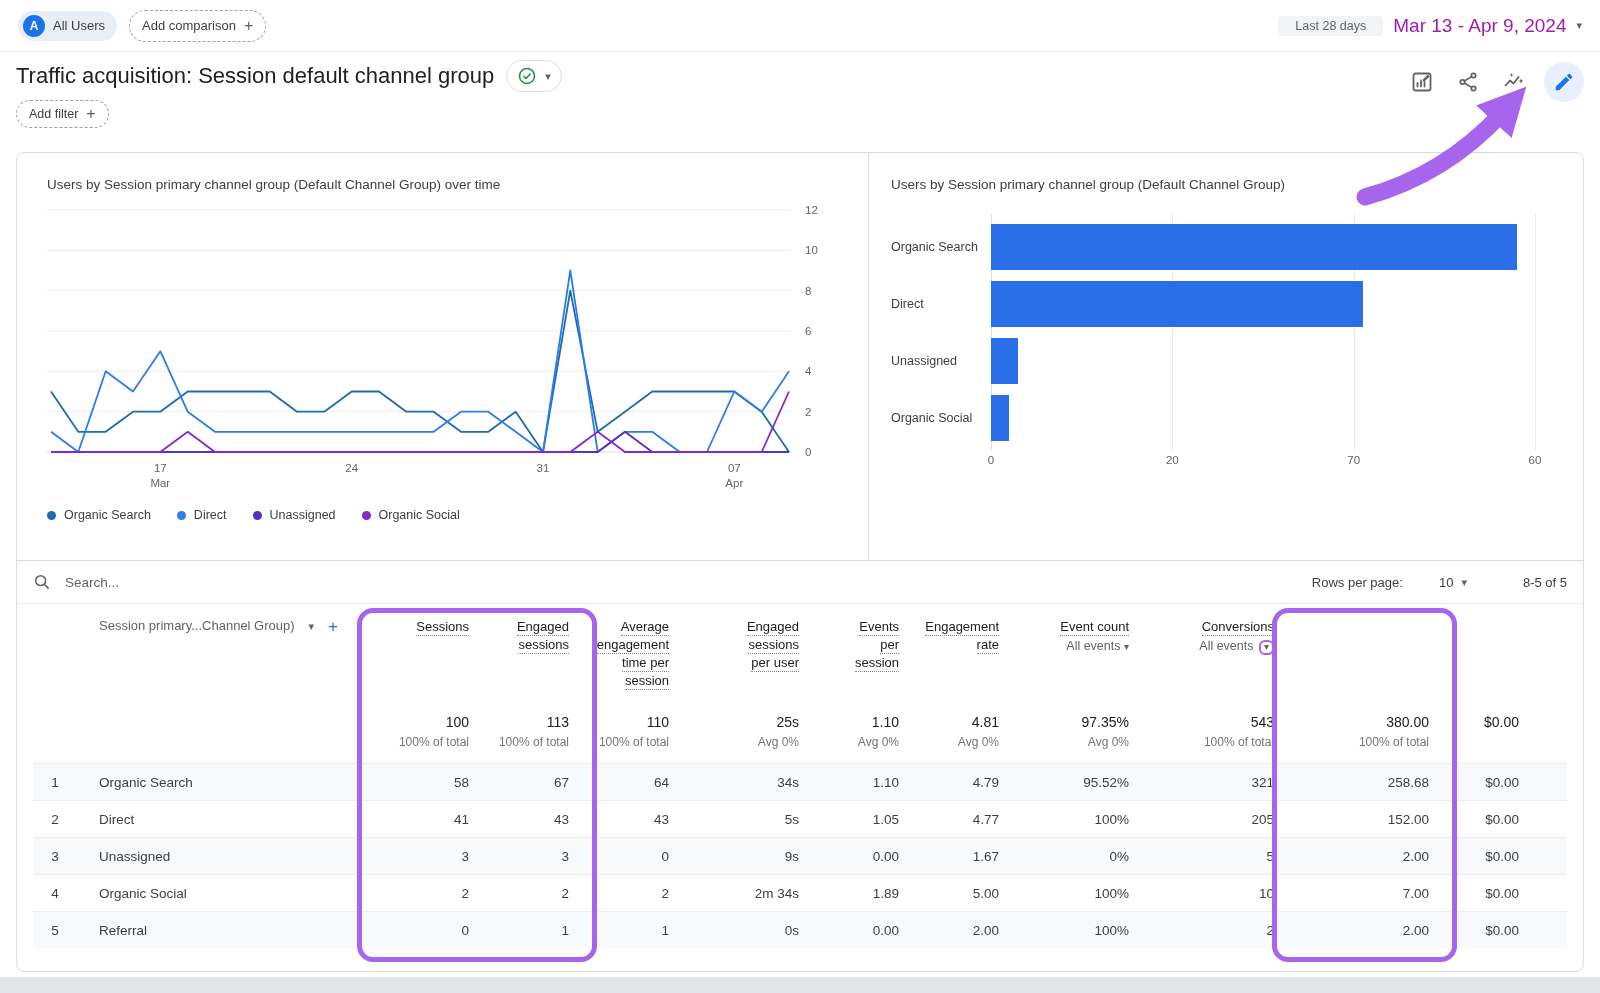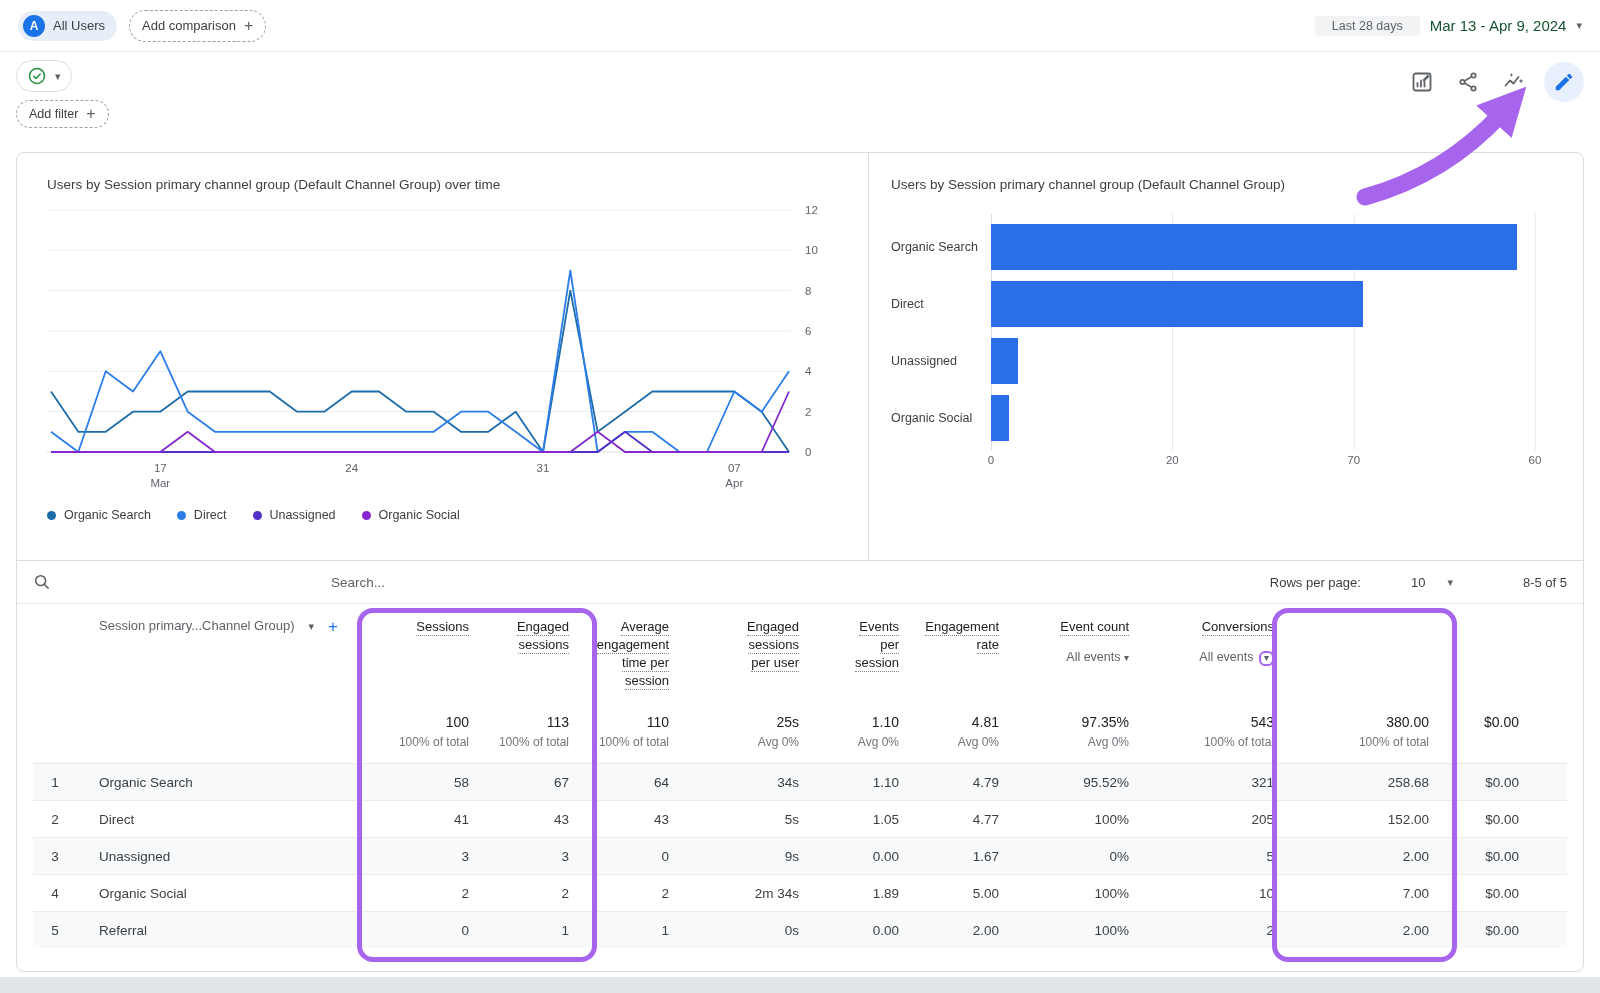--- a/index.html
+++ b/index.html
@@ -9,21 +9,21 @@
   
   .topbar{position:absolute;top:0;left:0;right:0;height:52px;display:flex;align-items:center;justify-content:space-between;padding:0 18px;box-sizing:border-box;border-bottom:1px solid #e8eaed;}
   .chips{display:flex;align-items:center;gap:12px;}
   .chip{display:flex;align-items:center;gap:8px;height:30px;border-radius:16px;padding:0 12px;font-size:13px;color:#3c4043;cursor:pointer;}
   .chip-solid{background:#e8eef7;padding-left:5px;}
   .chip-dashed{border:1px dashed #9aa0a6;}
   .avatar{width:22px;height:22px;border-radius:50%;background:#1a73e8;color:#fff;font-size:12px;font-weight:bold;display:flex;align-items:center;justify-content:center;}
   .plus-glyph{color:#5f6368;font-size:16px;font-weight:400;}
   .daterange{display:flex;align-items:center;gap:10px;}
   .preset{background:#f1f3f4;color:#5f6368;font-size:12.5px;padding:3px 17px;border-radius:4px;}
-  .dates{font-size:15px;color:#14532d;}
+  .dates{font-size:19px;color:#a21caf;}
   .caret{color:#5f6368;font-size:11px;line-height:1;}
 
   
   .title-row{position:absolute;top:60px;left:16px;right:16px;display:flex;align-items:flex-start;justify-content:space-between;}
   .title-left{display:flex;align-items:center;gap:12px;}
   h1{margin:0;font-size:22px;font-weight:400;color:#202124;}
   .badge{display:flex;align-items:center;gap:8px;border:1px solid #dadce0;border-radius:16px;height:30px;padding:0 10px;cursor:pointer;background:#fff;}
   .toolbar{display:flex;align-items:center;gap:14px;margin-top:2px;}
   .icon-btn{width:32px;height:32px;display:flex;align-items:center;justify-content:center;cursor:pointer;}
   .icon-btn svg{display:block;}
@@ -52,40 +52,40 @@
   .bar-row{display:flex;align-items:center;height:57px;position:relative;}
   .bar-label{width:100px;font-size:12.5px;color:#3c4043;flex:none;}
   .bar-track{flex:1;position:relative;height:46px;}
   .bar{position:absolute;left:0;top:0;height:46px;}
   .bar-axis{margin-left:100px;position:relative;height:22px;margin-top:4px;}
   .bar-axis span{position:absolute;transform:translateX(-50%);font-size:11.5px;color:#5f6368;top:4px;}
 
   
   .search-row{height:42px;border-top:1px solid #dadce0;border-bottom:1px solid #e8eaed;display:flex;align-items:center;justify-content:space-between;padding:0 16px;}
   .search-left{display:flex;align-items:center;gap:12px;}
-  .search-left input{border:none;outline:none;font-size:13.5px;font-family:"Liberation Sans",sans-serif;color:#3c4043;width:320px;background:transparent;text-align:right;}
+  .search-left input{border:none;outline:none;font-size:13.5px;font-family:"Liberation Sans",sans-serif;color:#3c4043;width:320px;background:transparent;}
   .search-left input::placeholder{color:#5f6368;}
-  .search-right{display:flex;align-items:center;gap:22px;font-size:13px;color:#3c4043;}
+  .search-right{display:flex;align-items:center;gap:8px;font-size:13px;color:#3c4043;}
   .pag{margin-left:48px;}
   .rpp-val{margin-left:28px;}
 
   .table-rel{position:relative;padding:0 16px;}
   .t-grid{--cols:44px minmax(170px,1fr) 110px 100px 100px 130px 100px 100px 130px 145px 155px 120px;}
   .grow{display:grid;grid-template-columns:var(--cols);}
   .gcell{box-sizing:border-box;}
   .num-cell{text-align:right;padding-right:18px;}
   .c-rev{padding-right:48px;}
 
   .hdr-row .gcell{padding-top:14px;padding-bottom:10px;}
   .dim-cell{display:flex;align-items:flex-start;gap:14px;padding-left:22px;font-size:13px;color:#5f6368;}
   .dim-cell .plus-blue{color:#1a73e8;font-size:17px;line-height:1;cursor:pointer;}
   .hline{line-height:18px;font-size:13px;color:#202124;white-space:nowrap;}
   .dotted{border-bottom:1px dotted #80868b;padding-bottom:1px;cursor:pointer;}
   .sortarrow{color:#202124;margin-right:2px;}
-  .hsub{margin-top:14px;font-size:12.5px;color:#5f6368;white-space:nowrap;}
+  .hsub{margin-top:3px;font-size:12.5px;color:#5f6368;white-space:nowrap;}
   .hsub .caret{font-size:10px;}
   .caret-boxed{display:inline-block;border:2px solid #a765ee;border-radius:6px;padding:0 3px 1px 3px;margin-left:2px;}
 
   .tot-row .gcell{padding-top:12px;padding-bottom:14px;}
   .tval{font-size:14px;color:#202124;line-height:20px;}
   .tsub{font-size:12px;color:#70757a;margin-top:3px;}
 
   .data-row{height:36px;border-top:1px solid #e8eaed;}
   .data-row.odd{background:#f8f9fa;}
   .data-row .gcell{display:flex;align-items:center;font-size:13.5px;color:#3c4043;}
@@ -118,20 +118,21 @@
     </div>
     <div class="daterange">
       <span class="preset">Last 28 days</span>
       <span class="dates">Mar 13 - Apr 9, 2024</span>
       <span class="caret">▾</span>
     </div>
   </div>
 
   <div class="title-row">
     <div class="title-left">
+      <h1>Traffic acquisition: Session default channel group</h1>
       <div class="badge">
         <svg width="20" height="20" viewBox="0 0 24 24">
           <circle cx="12" cy="12" r="9" fill="none" stroke="#1e8e3e" stroke-width="1.8"></circle>
           <path d="M8.2 12.3l2.6 2.6 5-5.2" fill="none" stroke="#1e8e3e" stroke-width="1.8" stroke-linecap="round" stroke-linejoin="round"></path>
         </svg>
         <span class="caret">▾</span>
       </div>
     </div>
     <div class="toolbar">
       <div class="icon-btn">

